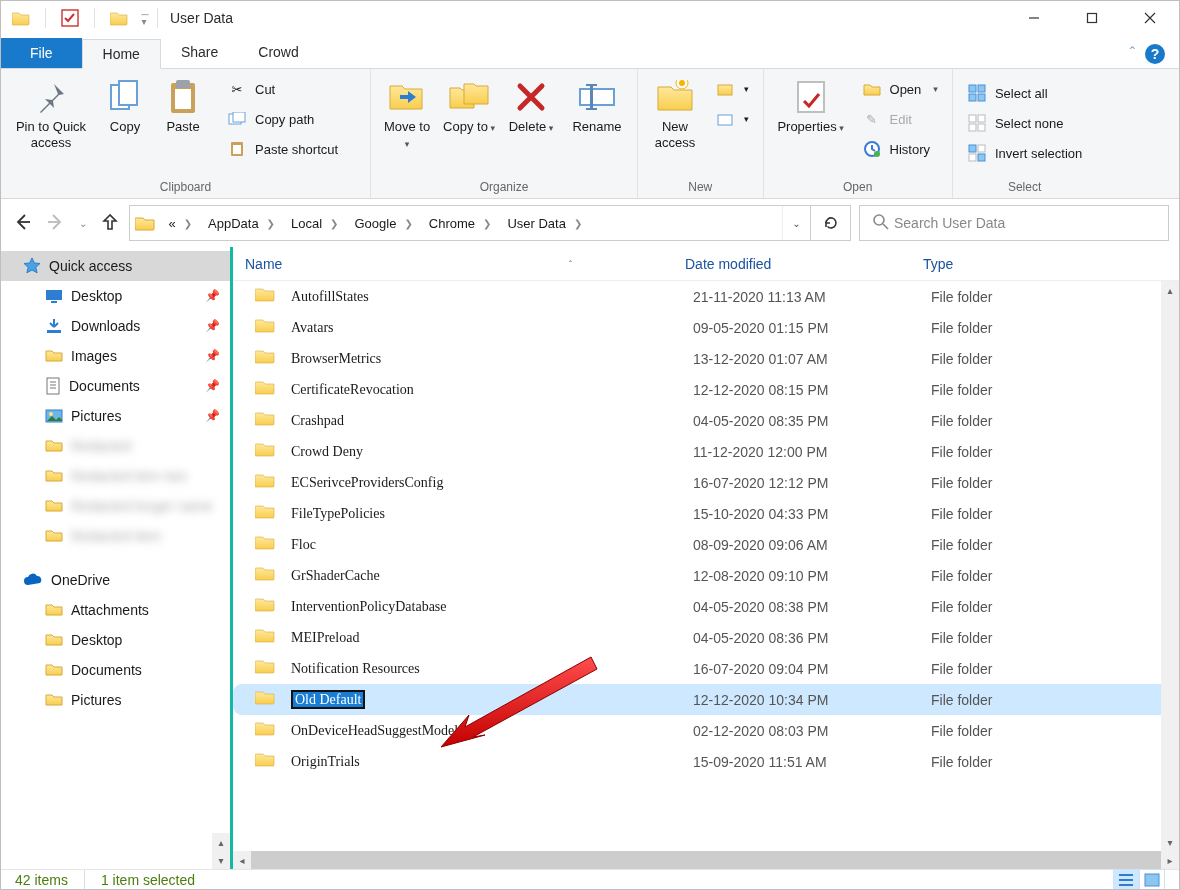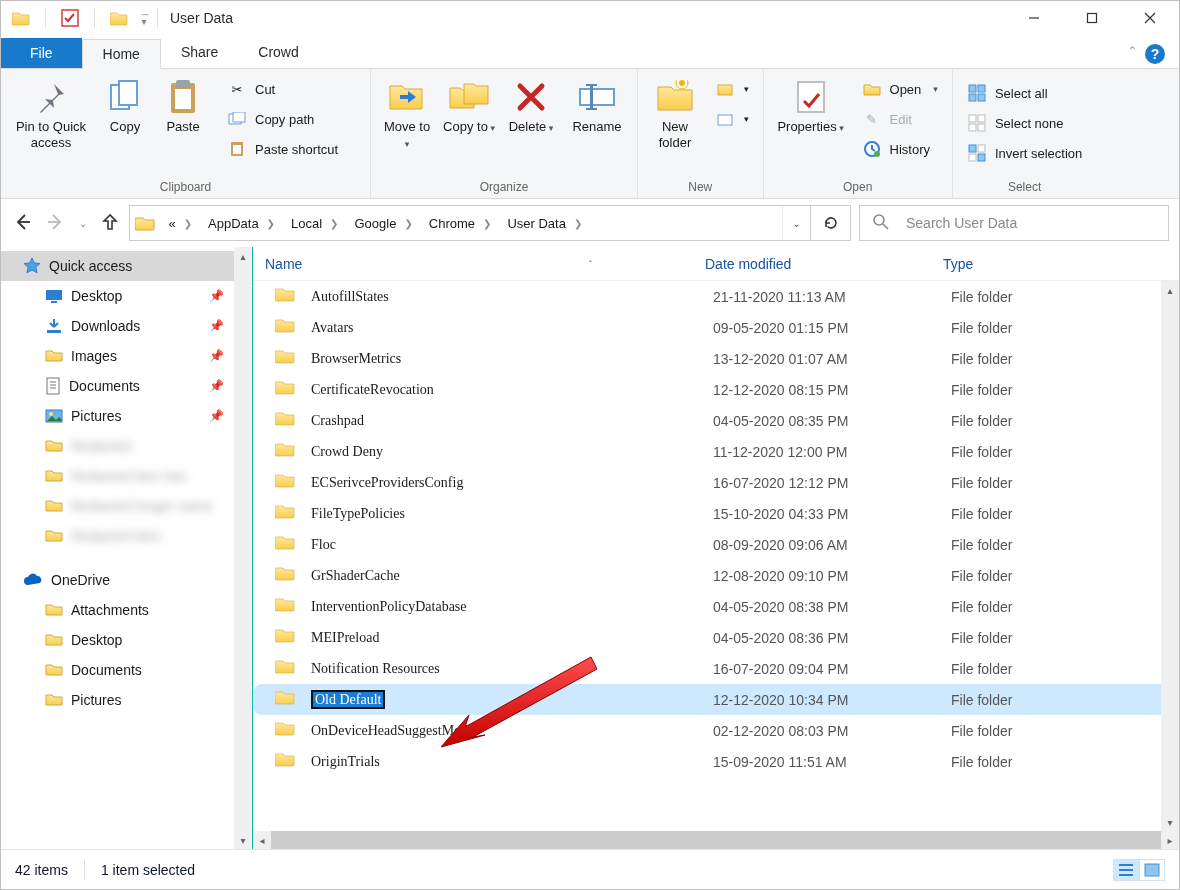--- a/index.html
+++ b/index.html
@@ -34,27 +34,27 @@
   .navrow { height:48px; display:flex; align-items:center; gap:8px; padding:6px 10px; }
   .navarrows { display:flex; align-items:center; gap:12px; color:#888;}
   .navarrows .en { color:#333;}
   .addrbar { flex:1; height:36px; border:1px solid #ccc; display:flex; align-items:center;}
   .addrbar .home { width:30px; display:flex; align-items:center; justify-content:center; background:#fff;}
   .crumb { padding:0 8px; display:flex; align-items:center; gap:8px; cursor:pointer;}
   .crumb-sep { color:#888; font-size:10px;}
   .addrbar .rest { flex:1;}
   .addrbtn { width:28px; display:flex; align-items:center; justify-content:center; color:#555; border-left:1px solid #eee; height:100%;}
   .addrbtn.refresh{ width:40px; border-left:1px solid #ccc;}
-  .searchbox { width:310px; height:36px; border:1px solid #ccc; display:flex; align-items:center; padding:0 12px; color:#888; gap:14px;}
+  .searchbox { width:310px; height:36px; border:1px solid #ccc; display:flex; align-items:center; padding:0 12px; color:#888; gap:2px;}
   .searchbox input { border:none; outline:none; flex:1; font-size:14px; color:#333;}
   .searchbox input::placeholder{color:#888;}
   
   .bodysplit { flex:1; display:flex; min-height:0;}
   
-  .navpane { width:252px; border-right:1px solid #14b8a6; display:flex;}
+  .navpane { width:232px; border-right:3px solid #14b8a6; display:flex;flex-direction:column;}
   .navscroll { width:18px; background:#f0f0f0; display:flex; flex-direction:column; margin-left:auto;}
   .navscroll .btn{height:18px; display:flex;align-items:center;justify-content:center;color:#666;font-size:10px;}
   .navtree { flex:1; padding:4px 0; font-size:14px;}
   .tnode { display:flex; align-items:center; gap:8px; height:30px; padding-left:22px; cursor:pointer;}
   .tnode.sel { background:#d8d8d8;}
   .tnode.child { padding-left:44px;}
   .tnode.blur span{ filter:blur(4px); color:#aaa;}
   .pin{ margin-left:auto; margin-right:10px; color:#888; font-size:12px;}
   
   .listwrap { flex:1; display:flex; flex-direction:column; min-width:0;}
@@ -71,21 +71,21 @@
   .row .nm{ flex:0 0 402px;font-family:Liberation Serif, serif;}
   .row .dm{ flex:0 0 238px; color:#555;}
   .row .tp{ flex:1; color:#555;}
   .rename{ border:2px solid #111; padding:0px 2px; background:#1a7dd5; color:#fff;}
   .listscroll-v { position:absolute; right:0; top:0; bottom:0; width:18px; background:#f0f0f0; display:flex; flex-direction:column;}
   .listscroll-v .btn{height:18px;display:flex;align-items:center;justify-content:center;color:#666;font-size:10px;}
   .hscroll { height:18px; background:#f0f0f0; display:flex; align-items:center;}
   .hscroll .btn{width:18px;display:flex;align-items:center;justify-content:center;color:#666;font-size:10px;}
   .hscroll .thumb{flex:1; background:#cdcdcd; height:18px; margin:0 0px;}
   
-  .status { height:40px; border-top:1px solid #e5e5e5; display:flex; align-items:center; padding:0 14px; font-size:14px; color:#0f172a;}
+  .status { height:20px; border-top:1px solid #e5e5e5; display:flex; align-items:center; padding:0 14px; font-size:14px; color:#4d7c0f;}
   .status .divd{ width:1px; height:20px; background:#ddd; margin:0 16px;}
   .viewbtns{ margin-left:auto; display:flex; gap:0px;}
   .viewbtns div{ width:26px; height:22px; border:1px solid #cfe3f5; display:flex; align-items:center; justify-content:center;}
   .viewbtns .act{ background:#cde8ff;}
   
   .arrow-annot { position:absolute; left:440px; top:646px; pointer-events:none;}
 </style>
 </head>
 <body>
 
@@ -249,21 +249,21 @@
     <div class="group">
       <div class="ctrls">
         <div class="bigbtn" style="width:58px;"><div class="ic">
               <svg width="40" height="34" viewBox="0 0 40 34">
                 <path d="M3 7h13l3 3h18v20H3z" fill="url(#fg)" stroke="#d8a93a"></path>
                 <g transform="translate(27,3)">
                   <circle r="6" fill="#fff" stroke="#f4b400"></circle>
                   <circle r="3" fill="#f4b400"></circle>
                 </g>
               </svg>
-            </div><span>New folder</span></div>
+            </div><span>New access</span></div>
         <div class="smallcol">
           <div class="smallbtn">
               <span class="sic">
                 <svg width="18" height="14">
                   <rect x="1" y="3" width="14" height="10" fill="url(#fg)" stroke="#d8a93a"></rect>
                 </svg>
               </span>
               <span style="font-size:9px;">▾</span>
             </div>
           <div class="smallbtn">

